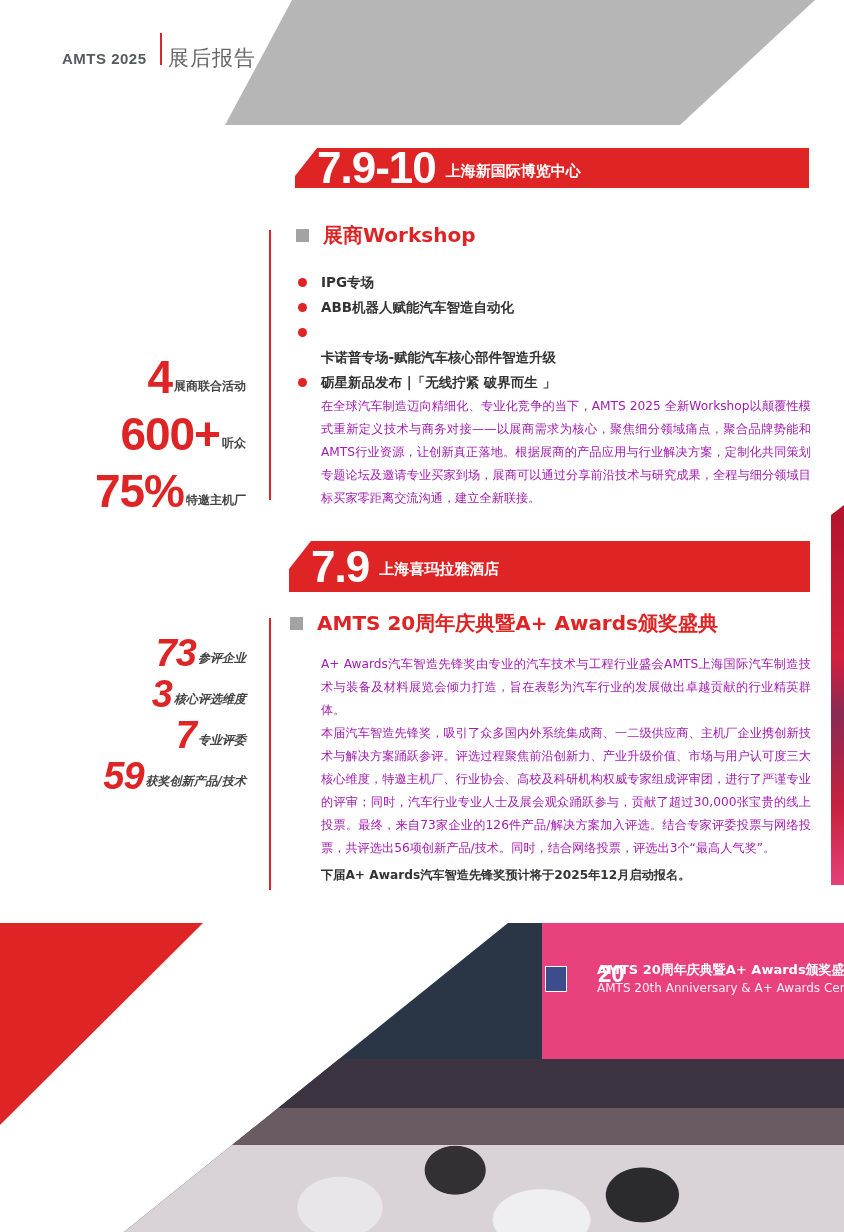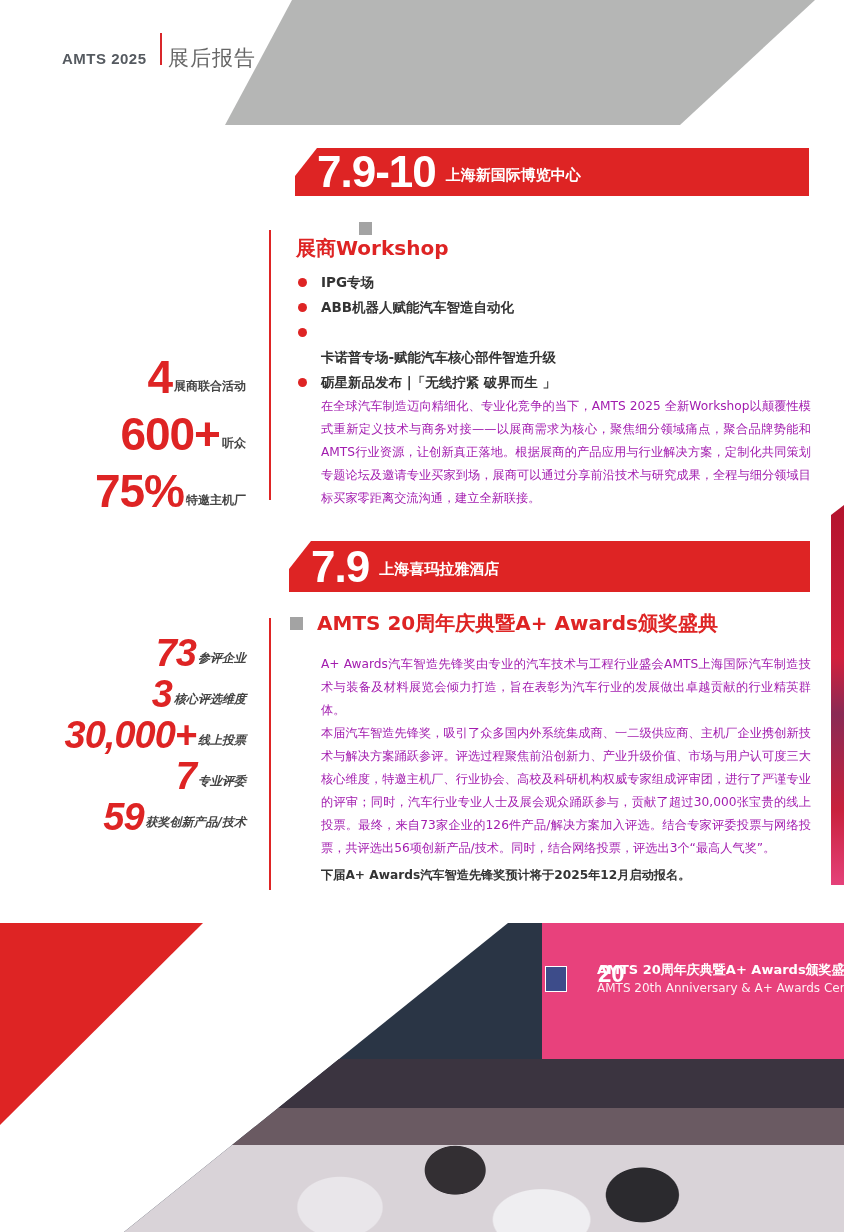--- a/index.html
+++ b/index.html
@@ -10,27 +10,27 @@
   .hdr-brand { position: absolute; left: 62px; top: 50px; font-family: "Liberation Sans", sans-serif; font-weight: 700; font-size: 15px; color: #555a60; letter-spacing: 0.5px; }
   .hdr-bar { position: absolute; left: 160px; top: 33px; width: 2px; height: 32px; background: #d9262a; }
   .hdr-title { position: absolute; left: 168px; top: 44px; font-size: 21px; color: #666; font-weight: 300; letter-spacing: 1px; }
   .gray-shape-1 { position: absolute; left: 225px; top: 0; width: 590px; height: 125px; background: #b5b6b5; clip-path: polygon(67px 0, 590px 0, 455px 125px, 0 125px); }
   .gray-shape-2 { position: absolute; left: 745px; top: 0; width: 99px; height: 62px; background: #d5d5d5; clip-path: polygon(55px 0, 99px 0, 99px 28px, 82px 62px, 0 62px, 0 45px); z-index: -1; }
 
   
   .banner { position: absolute; background: #de2424; color: #fff; clip-path: polygon(22px 0, 100% 0, 100% 100%, 0 100%, 0 28px); display: flex; align-items: center; }
   .banner .date { font-family: "Liberation Sans", sans-serif; font-weight: 700; font-size: 44px; letter-spacing: -1px; line-height: 1; margin-left: 22px; }
   .banner .venue { font-weight: 700; font-size: 15px; margin-left: 10px; margin-top: 6px; }
-  .b1 { left: 295px; top: 148px; width: 514px; height: 48px; }
+  .b1 { left: 295px; top: 148px; width: 514px; height: 40px; }
   .b2 { left: 289px; top: 541px; width: 521px; height: 51px; }
 
   
   .sec-title { position: absolute; display: flex; align-items: center; color: #de2424; font-weight: 700; font-size: 20px; }
   .sec-title .sq { width: 13px; height: 13px; background: #a3a3a3; margin-right: 14px; }
-  .st1 { left: 296px; top: 222px; flex-direction: column; }
+  .st1 { left: 296px; top: 222px; }
   .st2 { left: 290px; top: 610px; }
 
   
   .bullets { position: absolute; left: 298px; top: 270px; list-style: none; }
   .bullets li { display: flex; align-items: center; height: 25px; font-size: 13.5px; font-weight: 700; color: #333; }
   .bullets .dot { width: 9px; height: 9px; border-radius: 50%; background: #de2424; margin-right: 14px; flex: none; }
   .bullets .nodot { width: 9px; margin-right: 14px; flex: none; }
 
   .para { position: absolute; font-size: 12.2px; line-height: 23px; color: #a21caf; text-align: justify; }
   .p1 { left: 321px; top: 395px; width: 490px; }
@@ -149,24 +149,20 @@
 <div class="stats s2">
   <div class="stat">
       <span class="num">73</span>
       <span class="lbl">参评企业</span>
     </div>
   <div class="stat">
       <span class="num">3</span>
       <span class="lbl">核心评选维度</span>
     </div>
   <div class="stat">
-      <span class="num">30,000+</span>
-      <span class="lbl">线上投票</span>
-    </div>
-  <div class="stat">
       <span class="num">7</span>
       <span class="lbl">专业评委</span>
     </div>
   <div class="stat">
       <span class="num">59</span>
       <span class="lbl">获奖创新产品/技术</span>
     </div>
 </div>
 
 <div class="photo-strip"></div>

